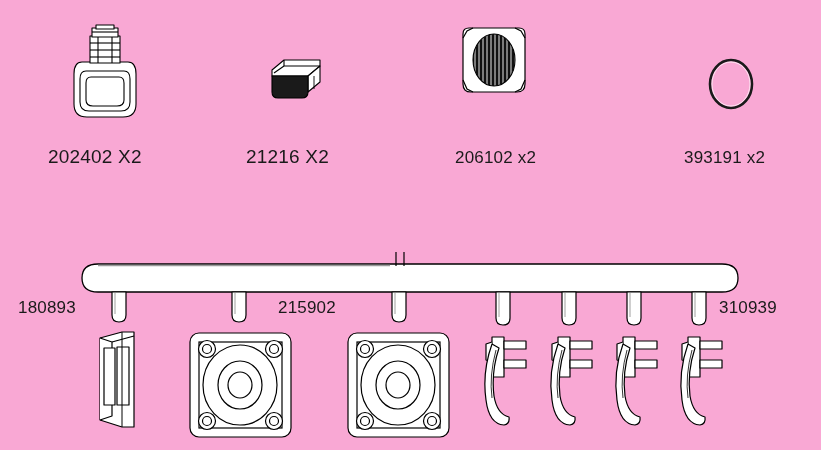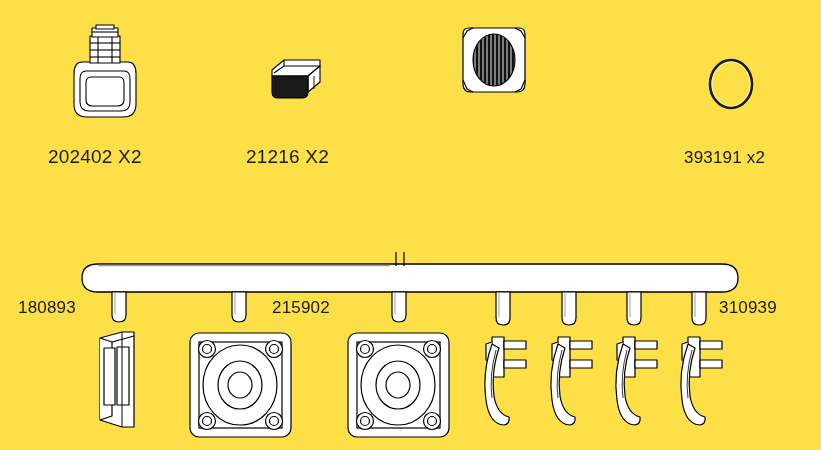--- a/index.html
+++ b/index.html
@@ -8,21 +8,21 @@
     padding: 0;
     background: #ffffff;
   }
   body {
     font-family: "Liberation Sans", sans-serif;
   }
   #sheet {
     position: relative;
     width: 821px;
     height: 450px;
-    background: #fde047;
+    background: #f9a8d4;
     overflow: hidden;
   }
   .svg-layer {
     position: absolute;
     left: 0;
     top: 0;
     width: 821px;
     height: 450px;
   }
   .lbl {
@@ -122,20 +122,21 @@
     <svg width="52" height="56" viewBox="0 0 52 56">
       <ellipse cx="26" cy="28" rx="21" ry="24" fill="none" stroke="#1a1a1a" stroke-width="2.6"></ellipse>
       <ellipse cx="26" cy="28" rx="19" ry="22" fill="none" stroke="#ffffff" stroke-width="0.7"></ellipse>
     </svg>
   </div>
 
   <div class="lbl lbl-top" style="left:48px; top:146px;">202402 X2</div>
 
   <div class="lbl lbl-top" style="left:246px; top:146px;">21216 X2</div>
 
+  <div class="lbl lbl-top-sm" style="left:455px; top:148px;">206102 x2</div>
 
   <div class="lbl lbl-top-sm" style="left:684px; top:148px;">393191 x2</div>
 
   <svg class="svg-layer" viewBox="0 0 821 450">
 
     <g stroke="#000000" stroke-width="1.3" fill="#ffffff" stroke-linejoin="round">
       <path d="M98,264 L722,264 Q738,264 738,278 Q738,292 722,292 L98,292
                Q82,292 82,278 Q82,264 98,264 Z"></path>
     </g>
 
@@ -246,17 +247,17 @@
         <path d="M688,342 L682,344 L682,360 L688,362" fill="#ffffff"></path>
         <path d="M688,344 Q678,372 682,400 Q685,424 700,425 Q706,424 705,417
                  Q693,414 690,396 Q687,372 695,348 Z"></path>
         <path d="M692,350 Q685,376 688,398" stroke-width="0.8" fill="none"></path>
       </g>
     </g>
   </svg>
 
   <div class="lbl lbl-sprue" style="left:18px; top:298px;">180893</div>
 
-  <div class="lbl lbl-sprue" style="left:272px; top:298px;">215902</div>
+  <div class="lbl lbl-sprue" style="left:278px; top:298px;">215902</div>
 
   <div class="lbl lbl-sprue" style="left:719px; top:298px;">310939</div>
 
 </div>
 
 </body></html>

